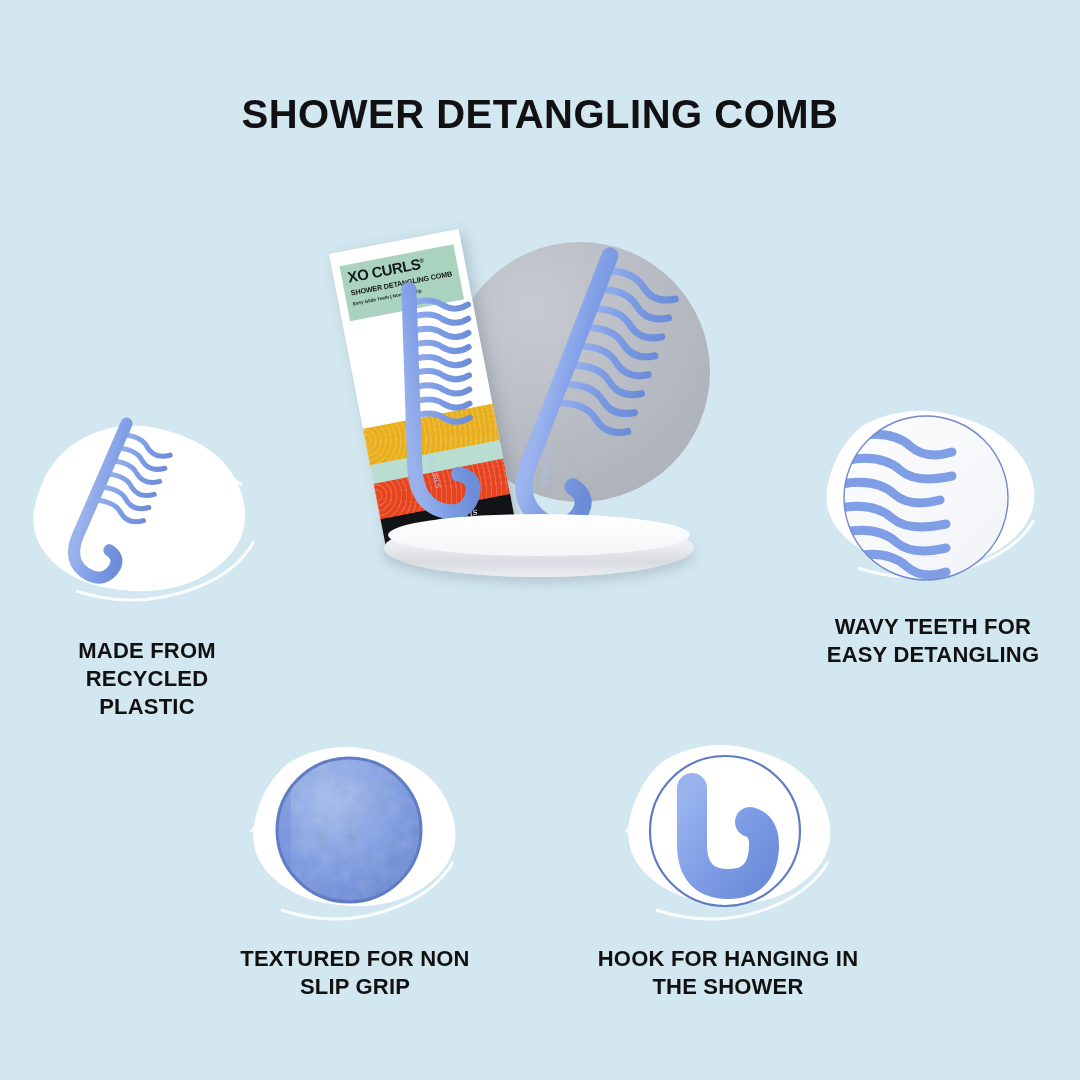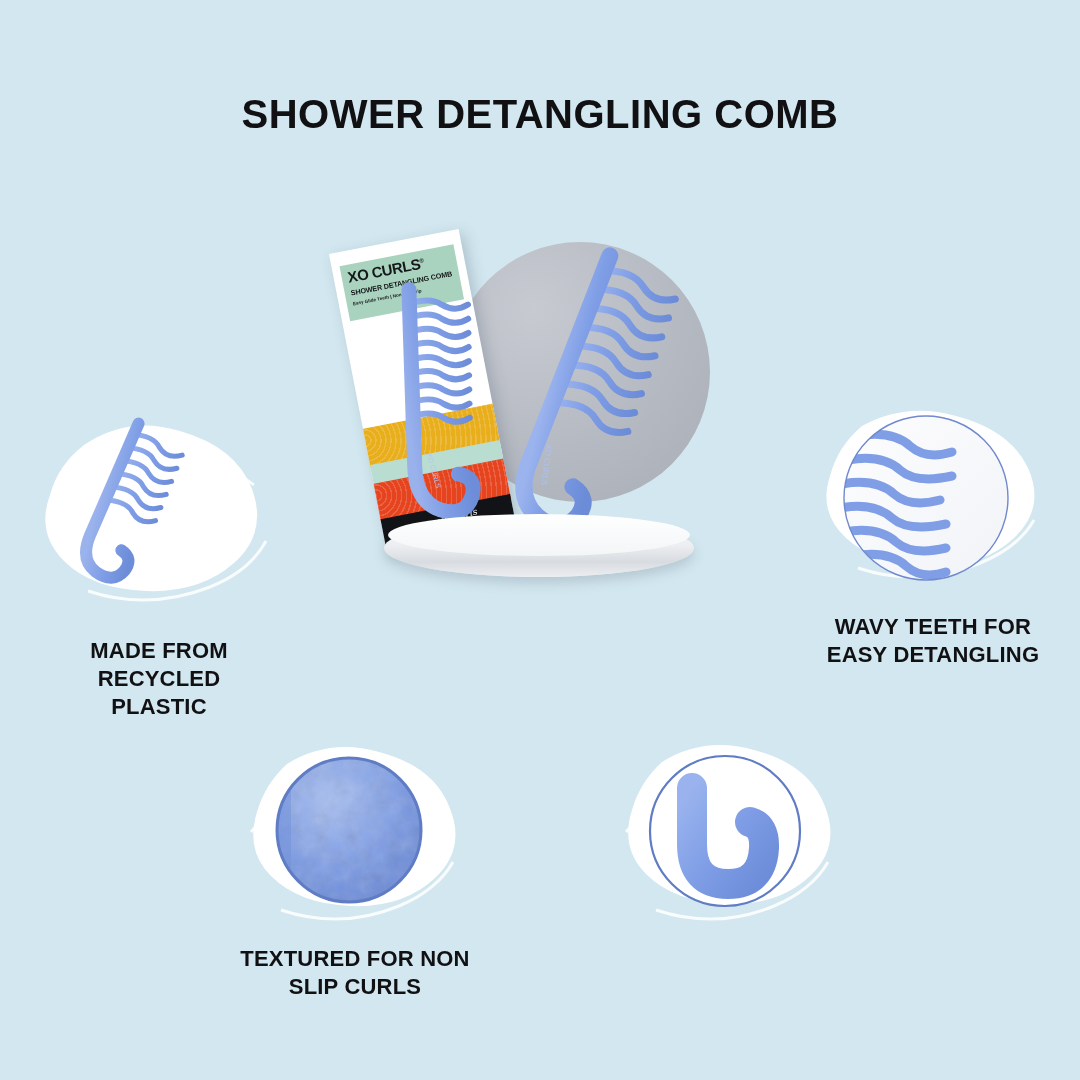--- a/index.html
+++ b/index.html
@@ -99,21 +99,21 @@
     width:100%; height:100%;
   }
   .feature-label {
     position:absolute; left:50%; transform:translateX(-50%);
     width:340px; text-align:center;
     font-size:22px; font-weight:bold; line-height:1.28;
     color:#111113; letter-spacing:.2px;
     white-space:pre-line;
   }
 
-  .f-recycled { left:44px;  top:395px; width:230px; height:215px; }
+  .f-recycled { left:32px;  top:395px; width:230px; height:215px; }
   .f-recycled .feature-label { top:228px; }
 
   .f-wavy     { left:818px; top:384px; width:230px; height:200px; }
   .f-wavy .feature-label { top:215px; }
 
   .f-textured { left:245px; top:718px; width:220px; height:210px; }
   .f-textured .feature-label { top:213px; }
 
   .f-hook     { left:618px; top:718px; width:220px; height:210px; }
   .f-hook .feature-label { top:213px; }
@@ -282,36 +282,38 @@
         </filter>
       </defs>
       <circle cx="76" cy="76" r="72" fill="url(#gripg)"></circle>
       <g clip-path="url(#gclip)">
         <rect x="0" y="0" width="152" height="152" filter="url(#bump)" opacity=".45"></rect>
         <rect x="0" y="0" width="18" height="152" fill="#6f8ed9" opacity=".45"></rect>
       </g>
       <circle cx="76" cy="76" r="72" fill="none" stroke="#5f7cc4" stroke-width="3"></circle>
     </svg>
     <div class="feature-label">TEXTURED FOR NON
-SLIP CURLS</div>
+SLIP GRIP</div>
   </div>
 
   <div class="feature f-hook">
     <svg class="blob" viewBox="0 0 220 210">
       <path d="M44 30 q42 -26 92 -12 q54 14 70 54 q18 42 -14 72 q-32 30 -84 28 q-52 -2 -80 -30 q-26 -26 -14 -64 q8 -28 30 -48 z" fill="#ffffff"></path>
       <path d="M8 100 q36 -44 94 -52 q56 -8 98 24" fill="none" stroke="#ffffff" stroke-width="3" opacity=".85"></path>
       <path d="M38 178 q60 20 118 -4 q38 -16 54 -44" fill="none" stroke="#ffffff" stroke-width="3" opacity=".85"></path>
     </svg>
     <svg style="position:absolute;left:28px;top:20px;" width="158" height="158" viewBox="0 0 158 158">
       <defs>
         <linearGradient id="hg" x1="0" y1="0" x2="1" y2="1">
           <stop offset="0" stop-color="#9ab3ee"></stop>
           <stop offset="0.5" stop-color="#7f9ee6"></stop>
           <stop offset="1" stop-color="#6d8cd9"></stop>
         </linearGradient>
       </defs>
       <circle cx="79" cy="79" r="75" fill="#ffffff"></circle>
       <path d="M46 36 L46 92 q0 40 36 40 q34 0 36 -36 q1 -22 -14 -26" fill="none" stroke="url(#hg)" stroke-width="30" stroke-linecap="round"></path>
       <circle cx="79" cy="79" r="75" fill="none" stroke="#5f7cc4" stroke-width="2.2"></circle>
     </svg>
+    <div class="feature-label">HOOK FOR HANGING IN
+THE SHOWER</div>
   </div>
 
 </div>
 
 </body></html>

